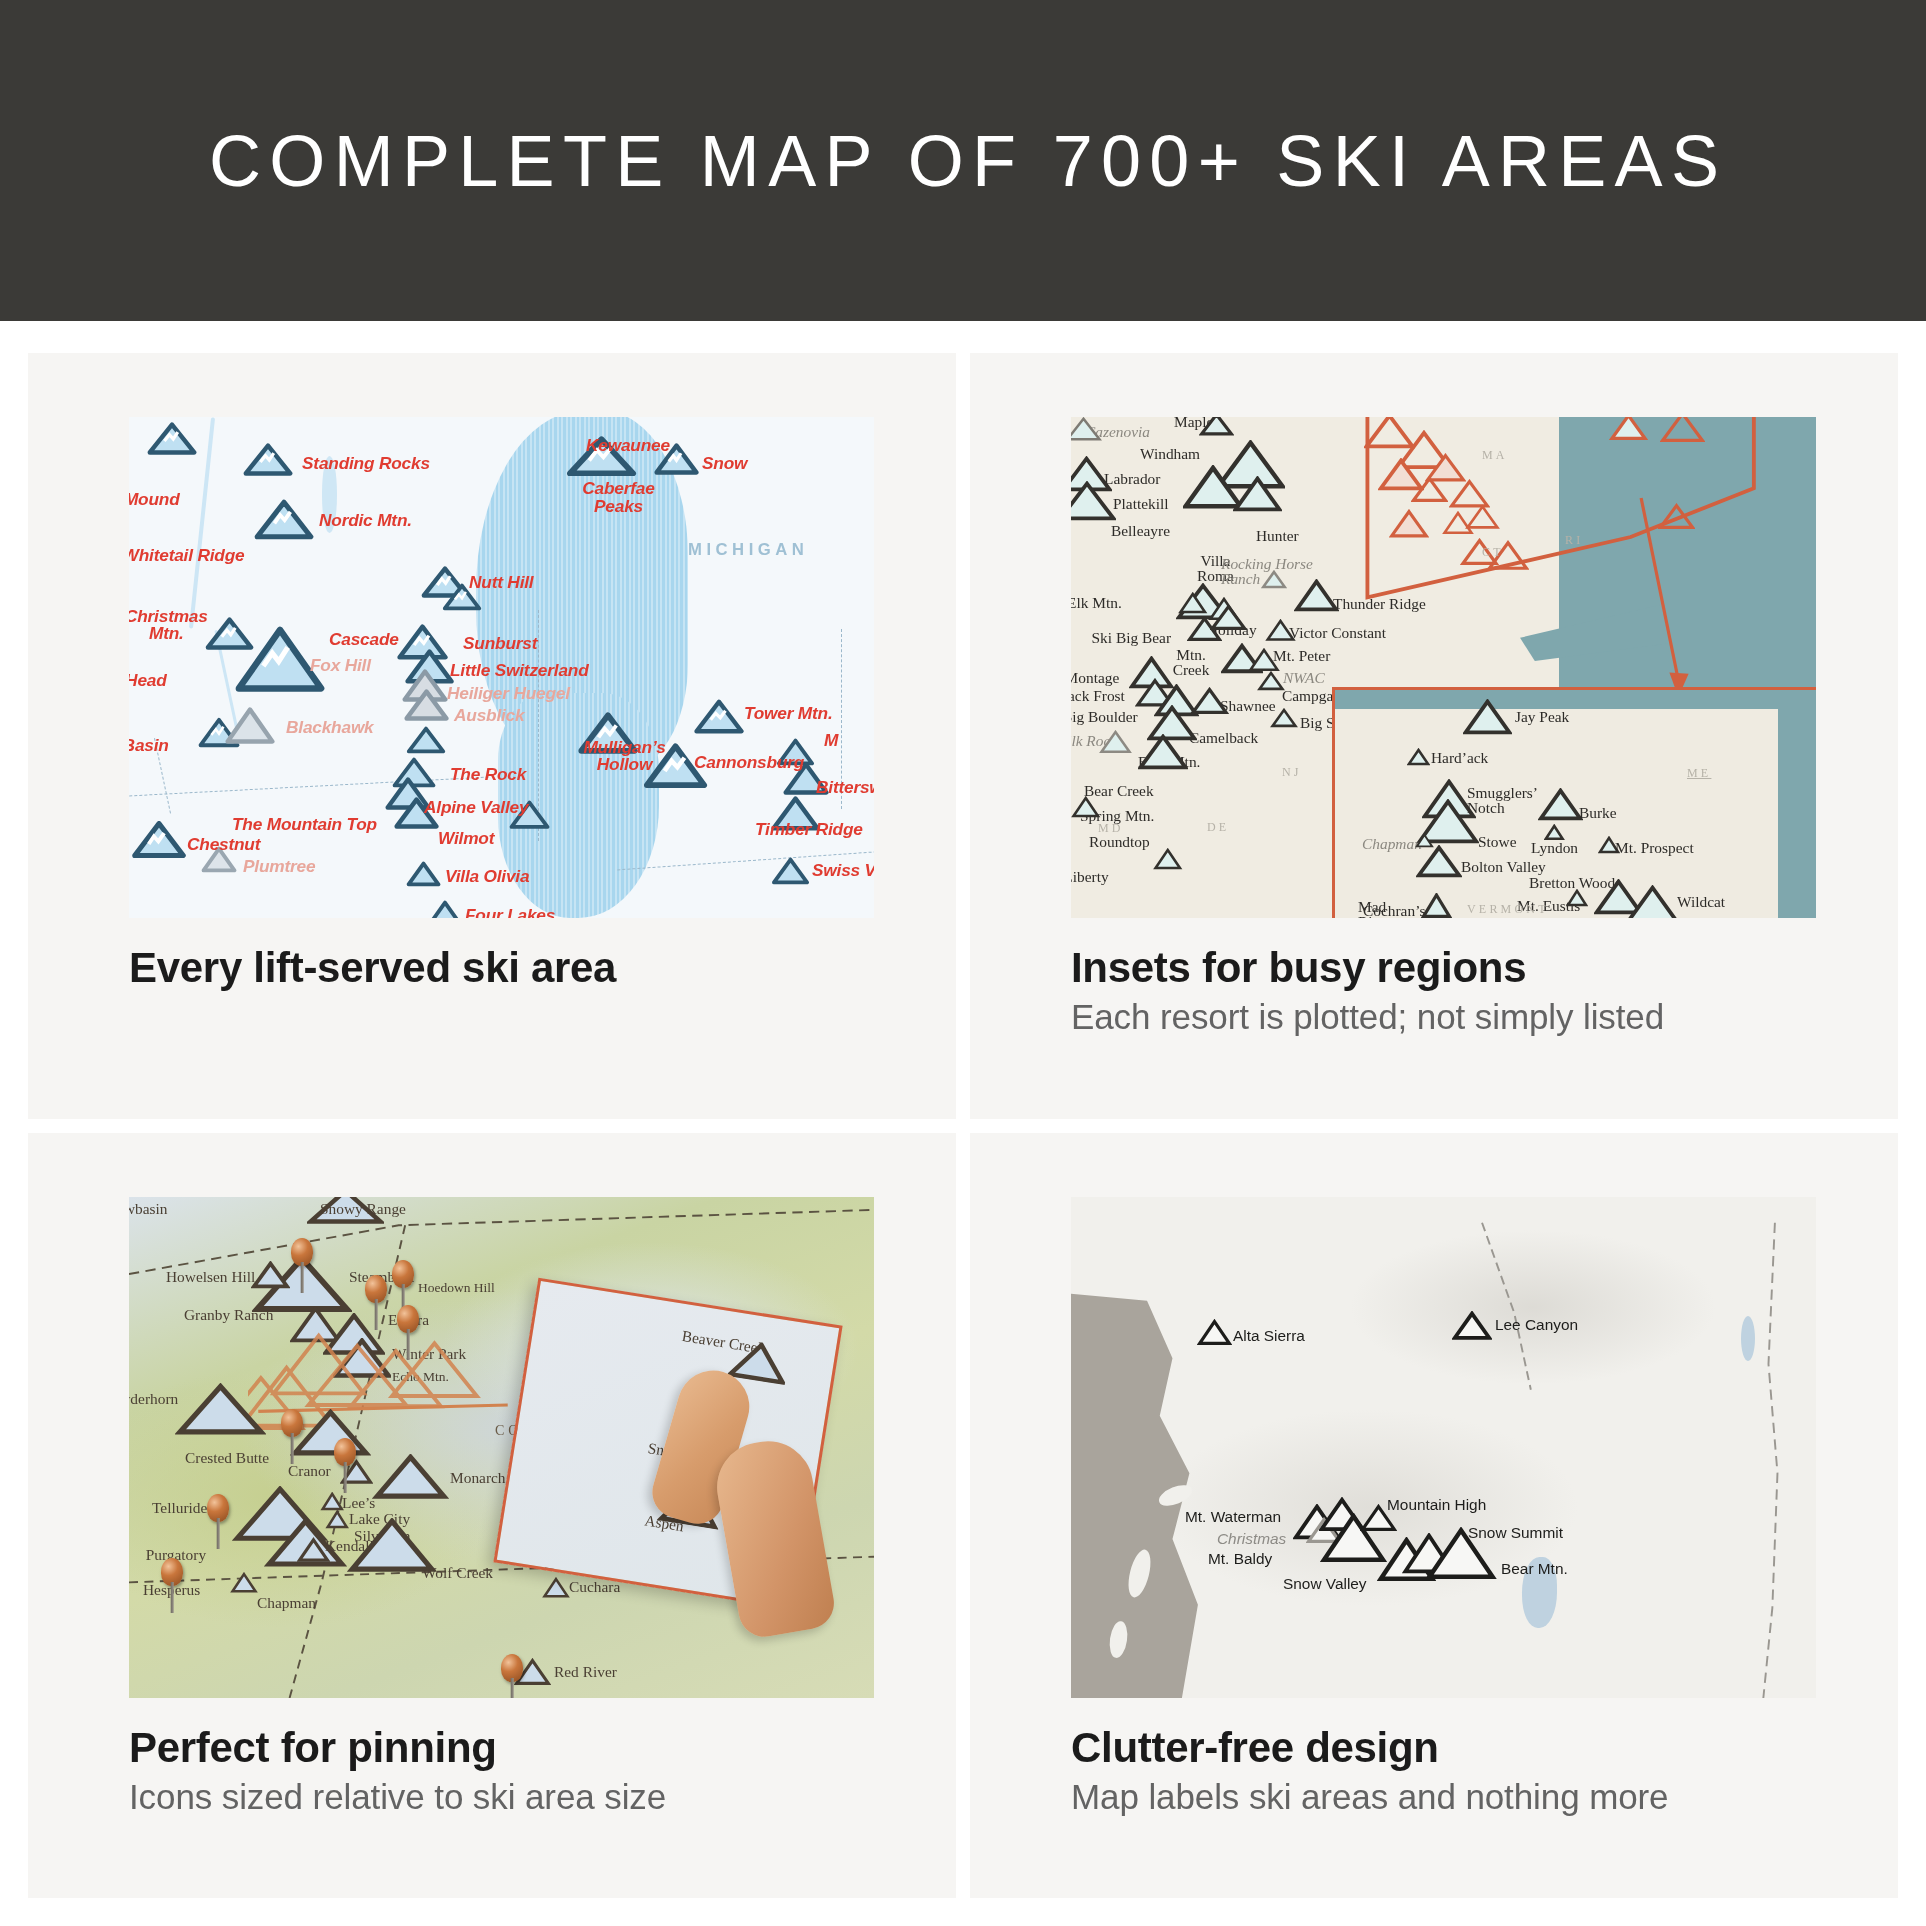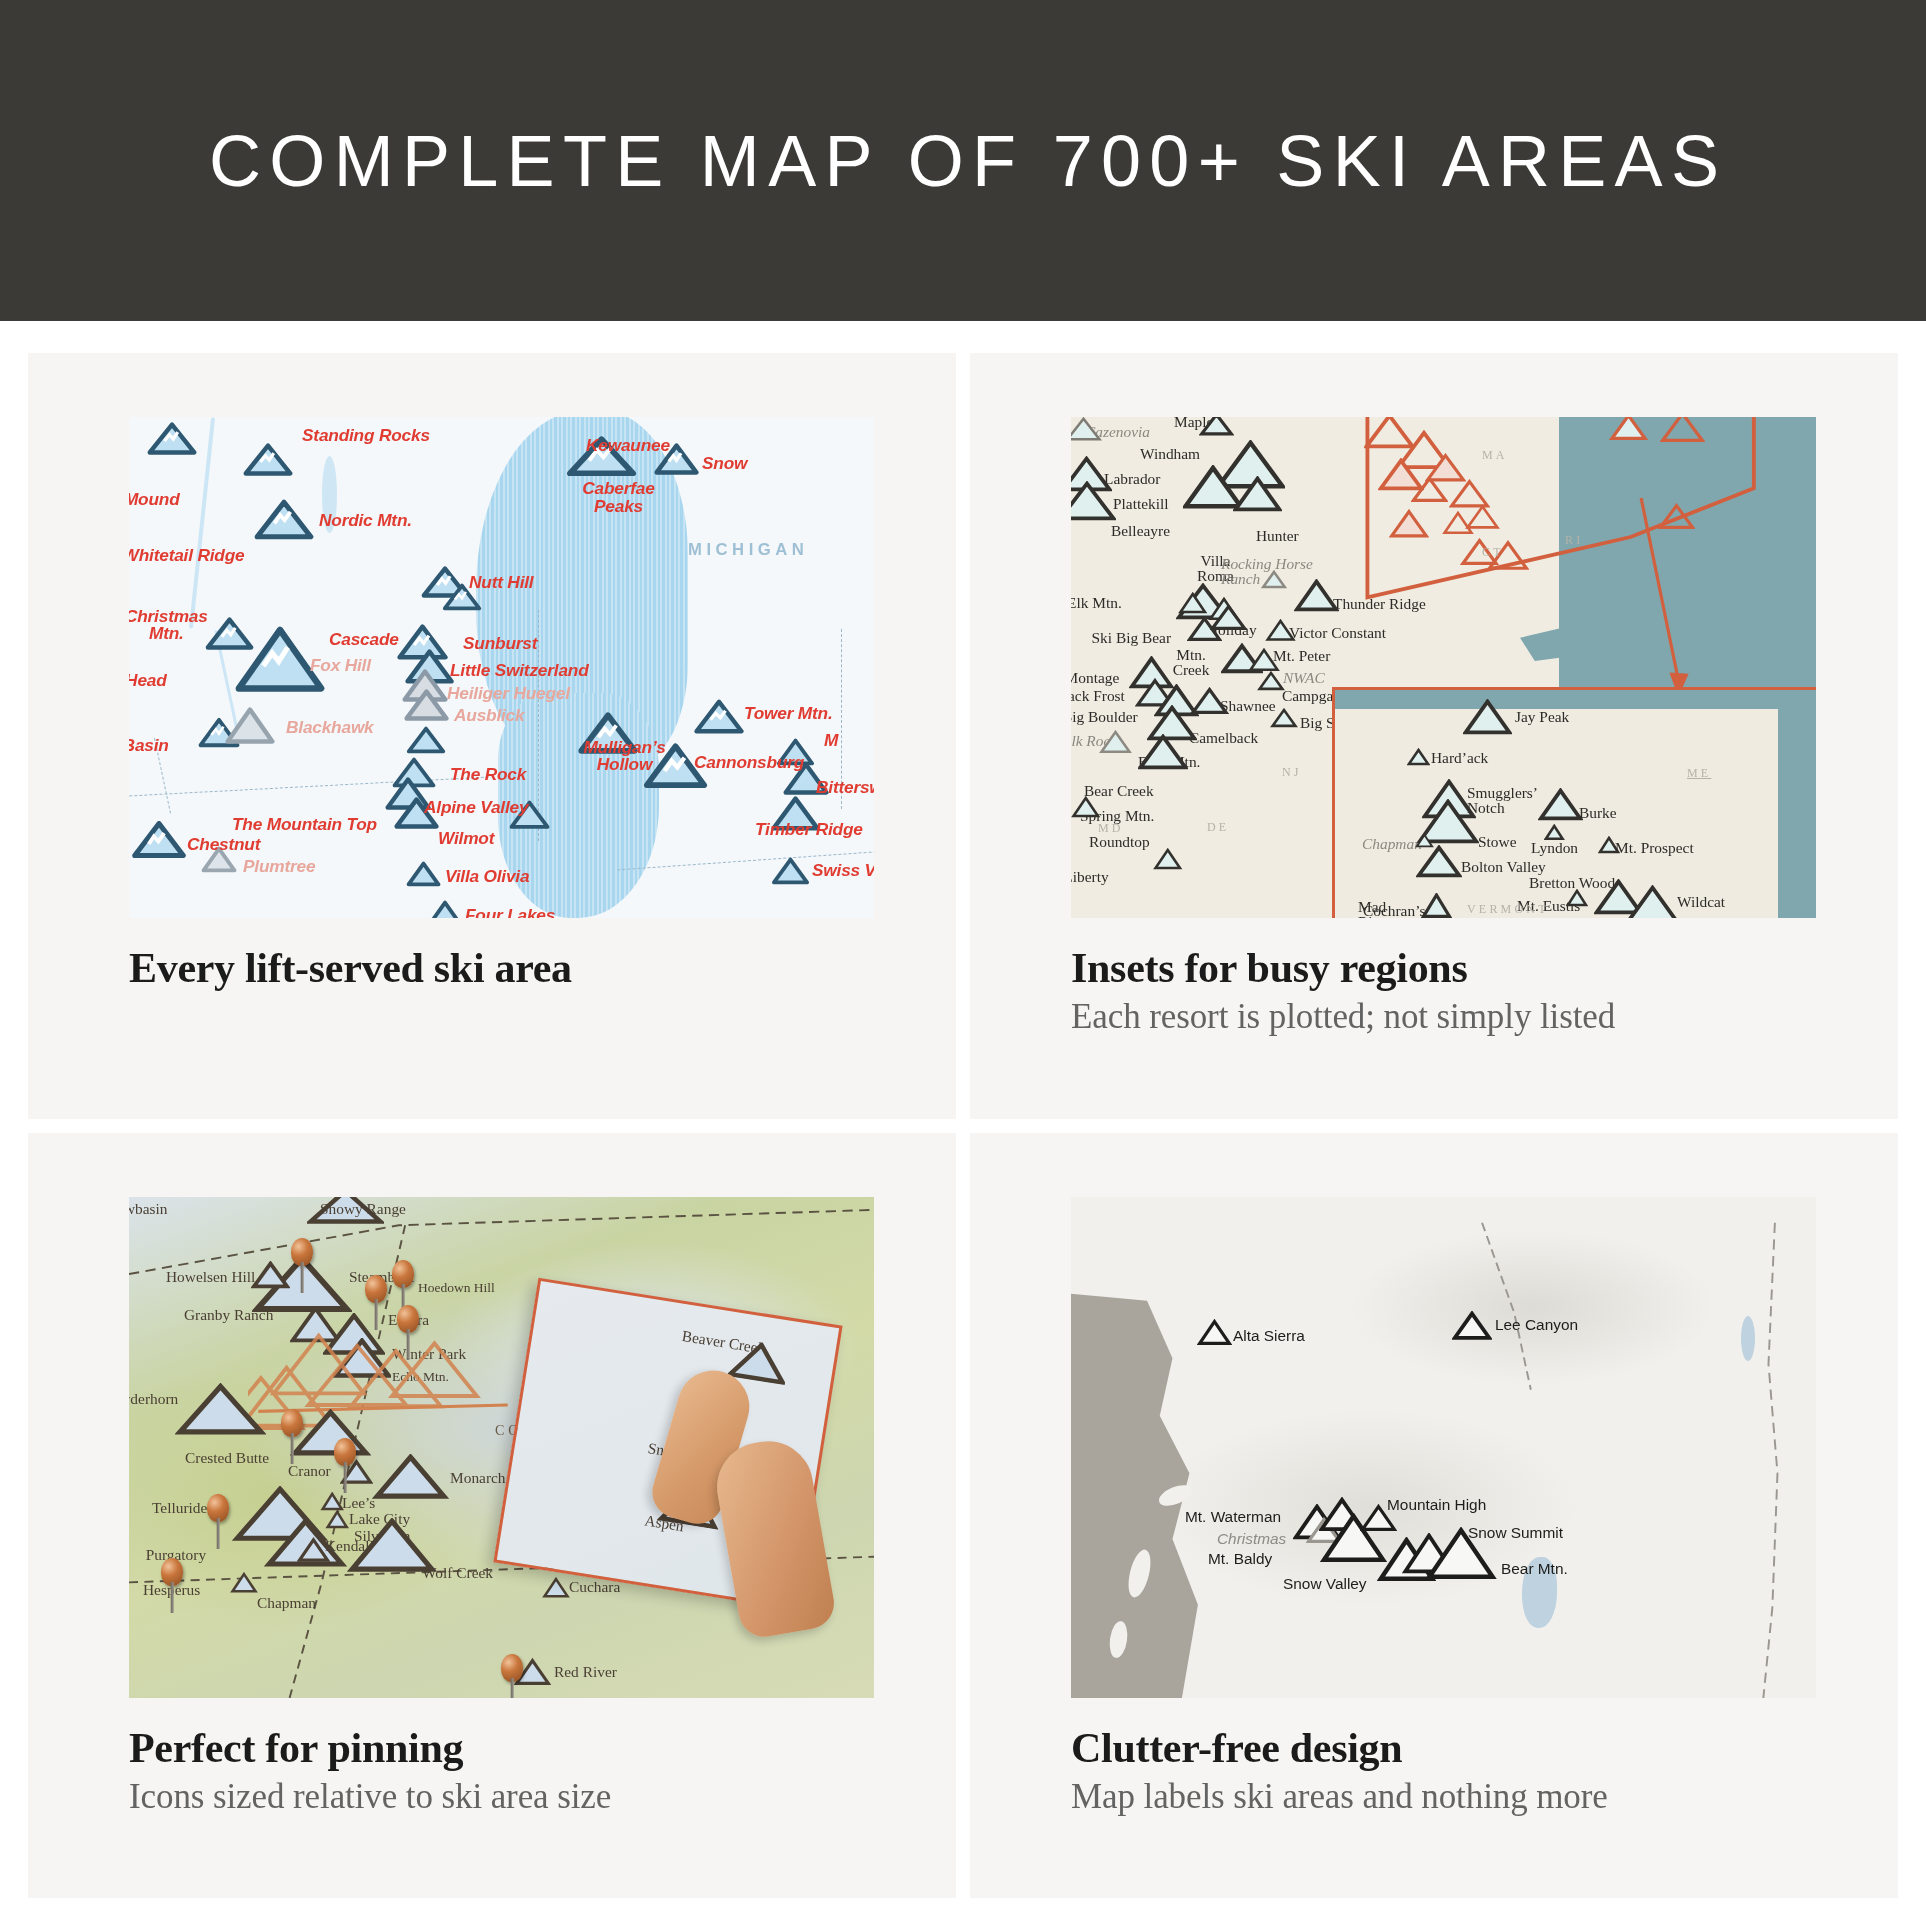--- a/index.html
+++ b/index.html
@@ -48,21 +48,20 @@
   }
   .card-media{
     position:relative;
     width:745px;height:501px;
     margin:0 auto 0 101px;
     overflow:hidden;
     background:#eef5fa;
   }
   .card-caption{
     padding:28px 0 0 101px;
-    font-family:Liberation Serif, serif;
   }
   .card-title{
     font-size:42px;font-weight:bold;color:#1b1b1b;
     line-height:1.05;margin:0 0 6.4px 0;letter-spacing:-0.3px;
   }
   .card-sub{
     font-size:35px;font-weight:400;color:#636363;
     line-height:1.18;margin:0;letter-spacing:-0.1px;
   }
 
@@ -239,21 +238,21 @@
           <svg class="tri" style="left:654px;top:345px;" width="46" height="33" viewBox="0 0 72 52">
               <polygon points="36,4 68,48 4,48" fill="#bfe0f2" stroke="#2e5871" stroke-width="7" stroke-linejoin="round"></polygon>
             </svg>
           <svg class="tri" style="left:642px;top:379px;" width="49" height="35" viewBox="0 0 76 54">
               <polygon points="38,4 72,50 4,50" fill="#bfe0f2" stroke="#2e5871" stroke-width="7" stroke-linejoin="round"></polygon>
             </svg>
           <svg class="tri" style="left:642px;top:440px;" width="39" height="28" viewBox="0 0 60 44">
               <polygon points="30,4 56,40 4,40" fill="#bfe0f2" stroke="#2e5871" stroke-width="6" stroke-linejoin="round"></polygon>
             </svg>
 
-          <div class="lbl" style="left:173px;top:8px;">Standing Rocks</div>
+          <div class="lbl" style="left:173px;top:36px;">Standing Rocks</div>
           <div class="lbl" style="left:457px;top:18px;">Kewaunee</div>
           <div class="lbl" style="left:-5.1px;top:72px;">Mound</div>
           <div class="lbl" style="left:438px;top:62px;line-height:1.05;text-align:center;width:103px;white-space:normal;">Caberfae Peaks</div>
           <div class="lbl" style="left:573px;top:36px;">Snow</div>
           <div class="lbl" style="left:190px;top:93px;">Nordic Mtn.</div>
           <div class="lbl" style="left:-6.4px;top:128px;">Whitetail Ridge</div>
           <div class="lbl" style="left:340px;top:155px;">Nutt Hill</div>
           <div class="lbl" style="left:-7.7px;top:191px;line-height:1.0;width:90px;white-space:normal;text-align:center;"><span>Christmas Mtn.</span></div>
           <div class="lbl" style="left:200px;top:212px;">Cascade</div>
           <div class="lbl" style="left:334px;top:216px;">Sunburst</div>

